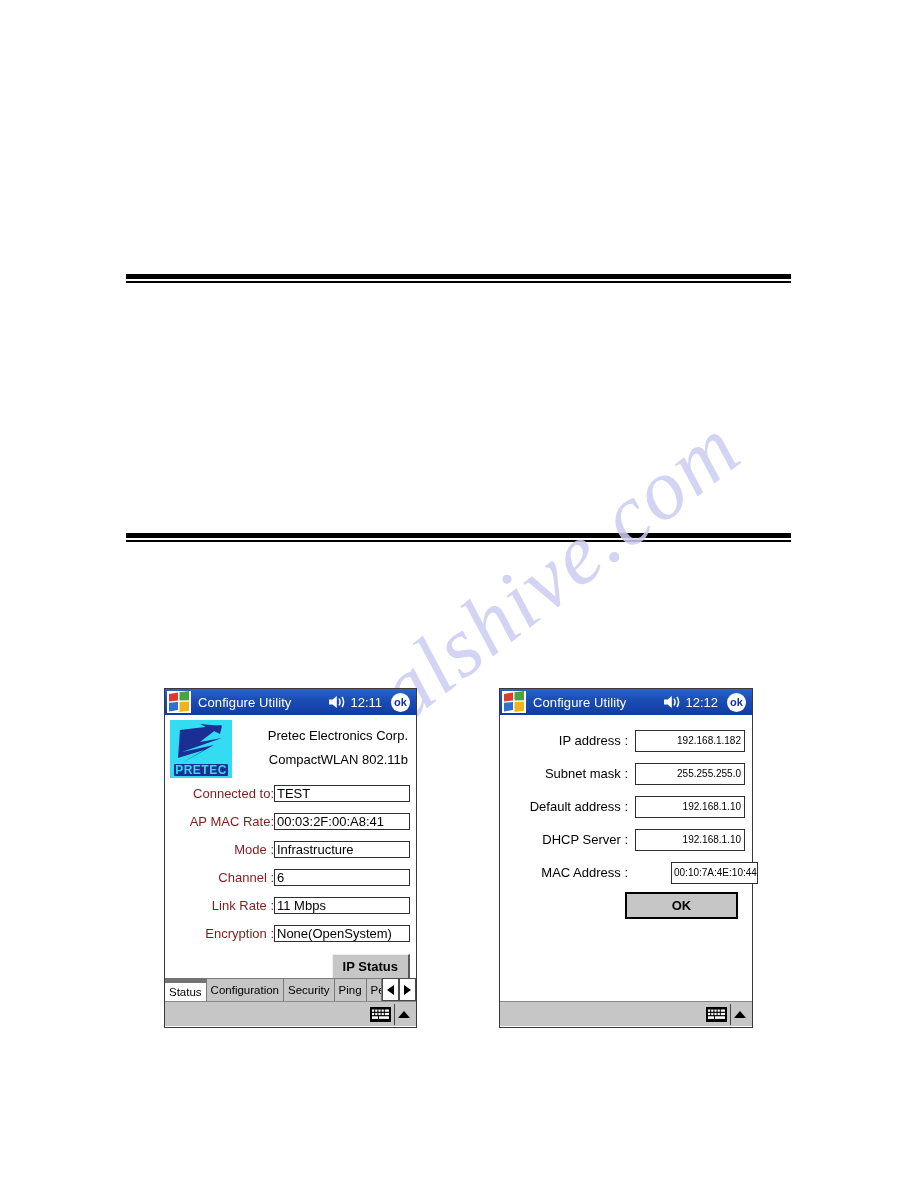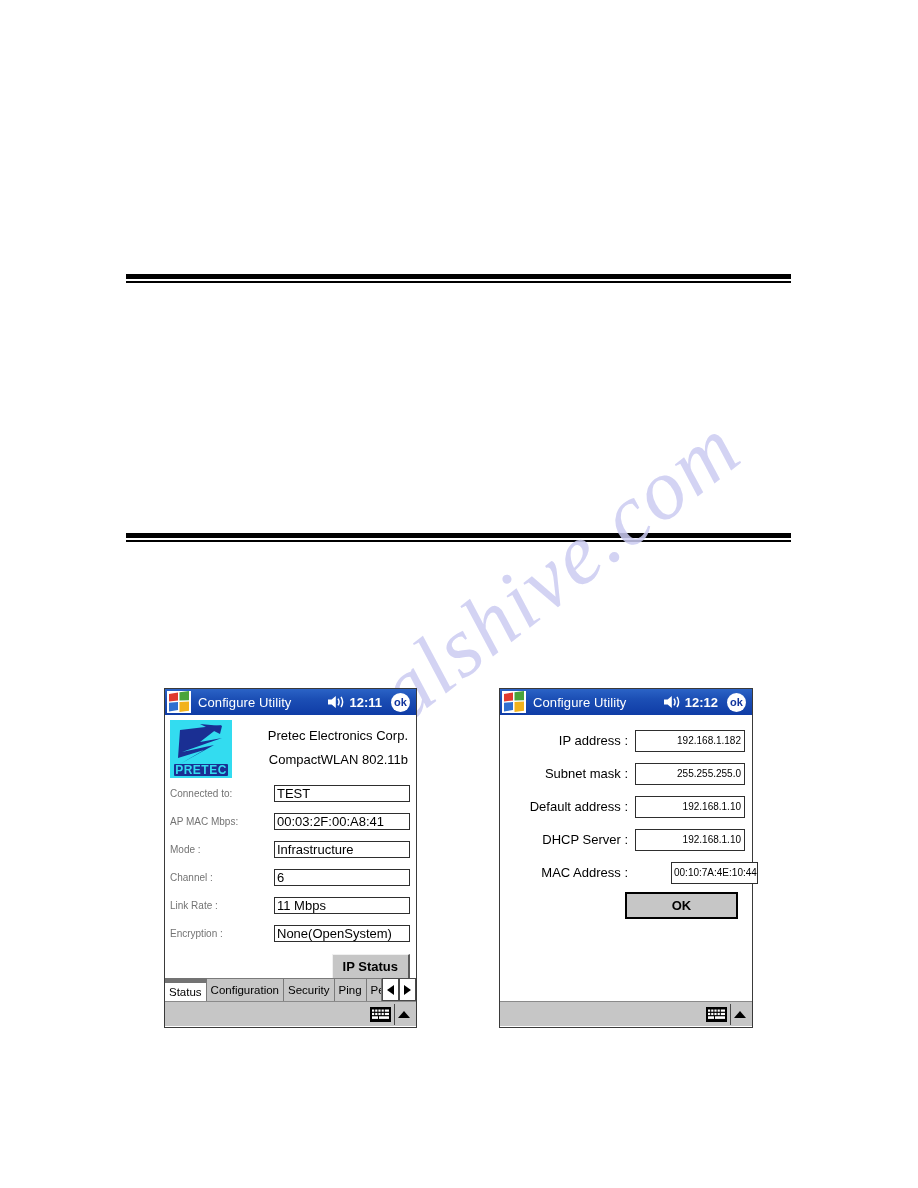--- a/index.html
+++ b/index.html
@@ -118,21 +118,21 @@
     flex: none;
   }
   .speaker-icon {
     width: 17px;
     height: 14px;
     display: block;
   }
   .titlebar-clock {
     color: #ffffff;
     font-size: 13px;
-    font-weight: bold;
+    font-weight: normal;
     white-space: nowrap;
   }
   .ok-badge {
     width: 19px;
     height: 19px;
     border-radius: 50%;
     background: #ffffff;
     color: #11349c;
     font-size: 11px;
     font-weight: bold;
@@ -180,25 +180,26 @@
 
   
   .field-list { padding: 2px 6px 0 5px; }
   .field-row {
     display: flex;
     align-items: center;
     height: 26px;
     margin-bottom: 2px;
   }
   .field-label {
-    font-size: 10px;
-    color: #737373;
+    font-size: 13px;
+    color: #7f1d1d;
     width: 104px;
     flex: none;
     white-space: nowrap;
+    text-align: right;
   }
   .field-box {
     flex: 1;
     height: 17px;
     border: 1px solid #2e2e2e;
     background: #ffffff;
     font-size: 13px;
     color: #000000;
     display: flex;
     align-items: center;
@@ -429,21 +430,21 @@
         <div class="brand-line">CompactWLAN 802.11b</div>
       </div>
     </div>
 
     <div class="field-list">
       <div class="field-row">
         <span class="field-label">Connected to:</span>
         <span class="field-box">TEST</span>
       </div>
       <div class="field-row">
-        <span class="field-label">AP MAC Mbps:</span>
+        <span class="field-label">AP MAC Rate:</span>
         <span class="field-box">00:03:2F:00:A8:41</span>
       </div>
       <div class="field-row">
         <span class="field-label">Mode :</span>
         <span class="field-box">Infrastructure</span>
       </div>
       <div class="field-row">
         <span class="field-label">Channel :</span>
         <span class="field-box">6</span>
       </div>

